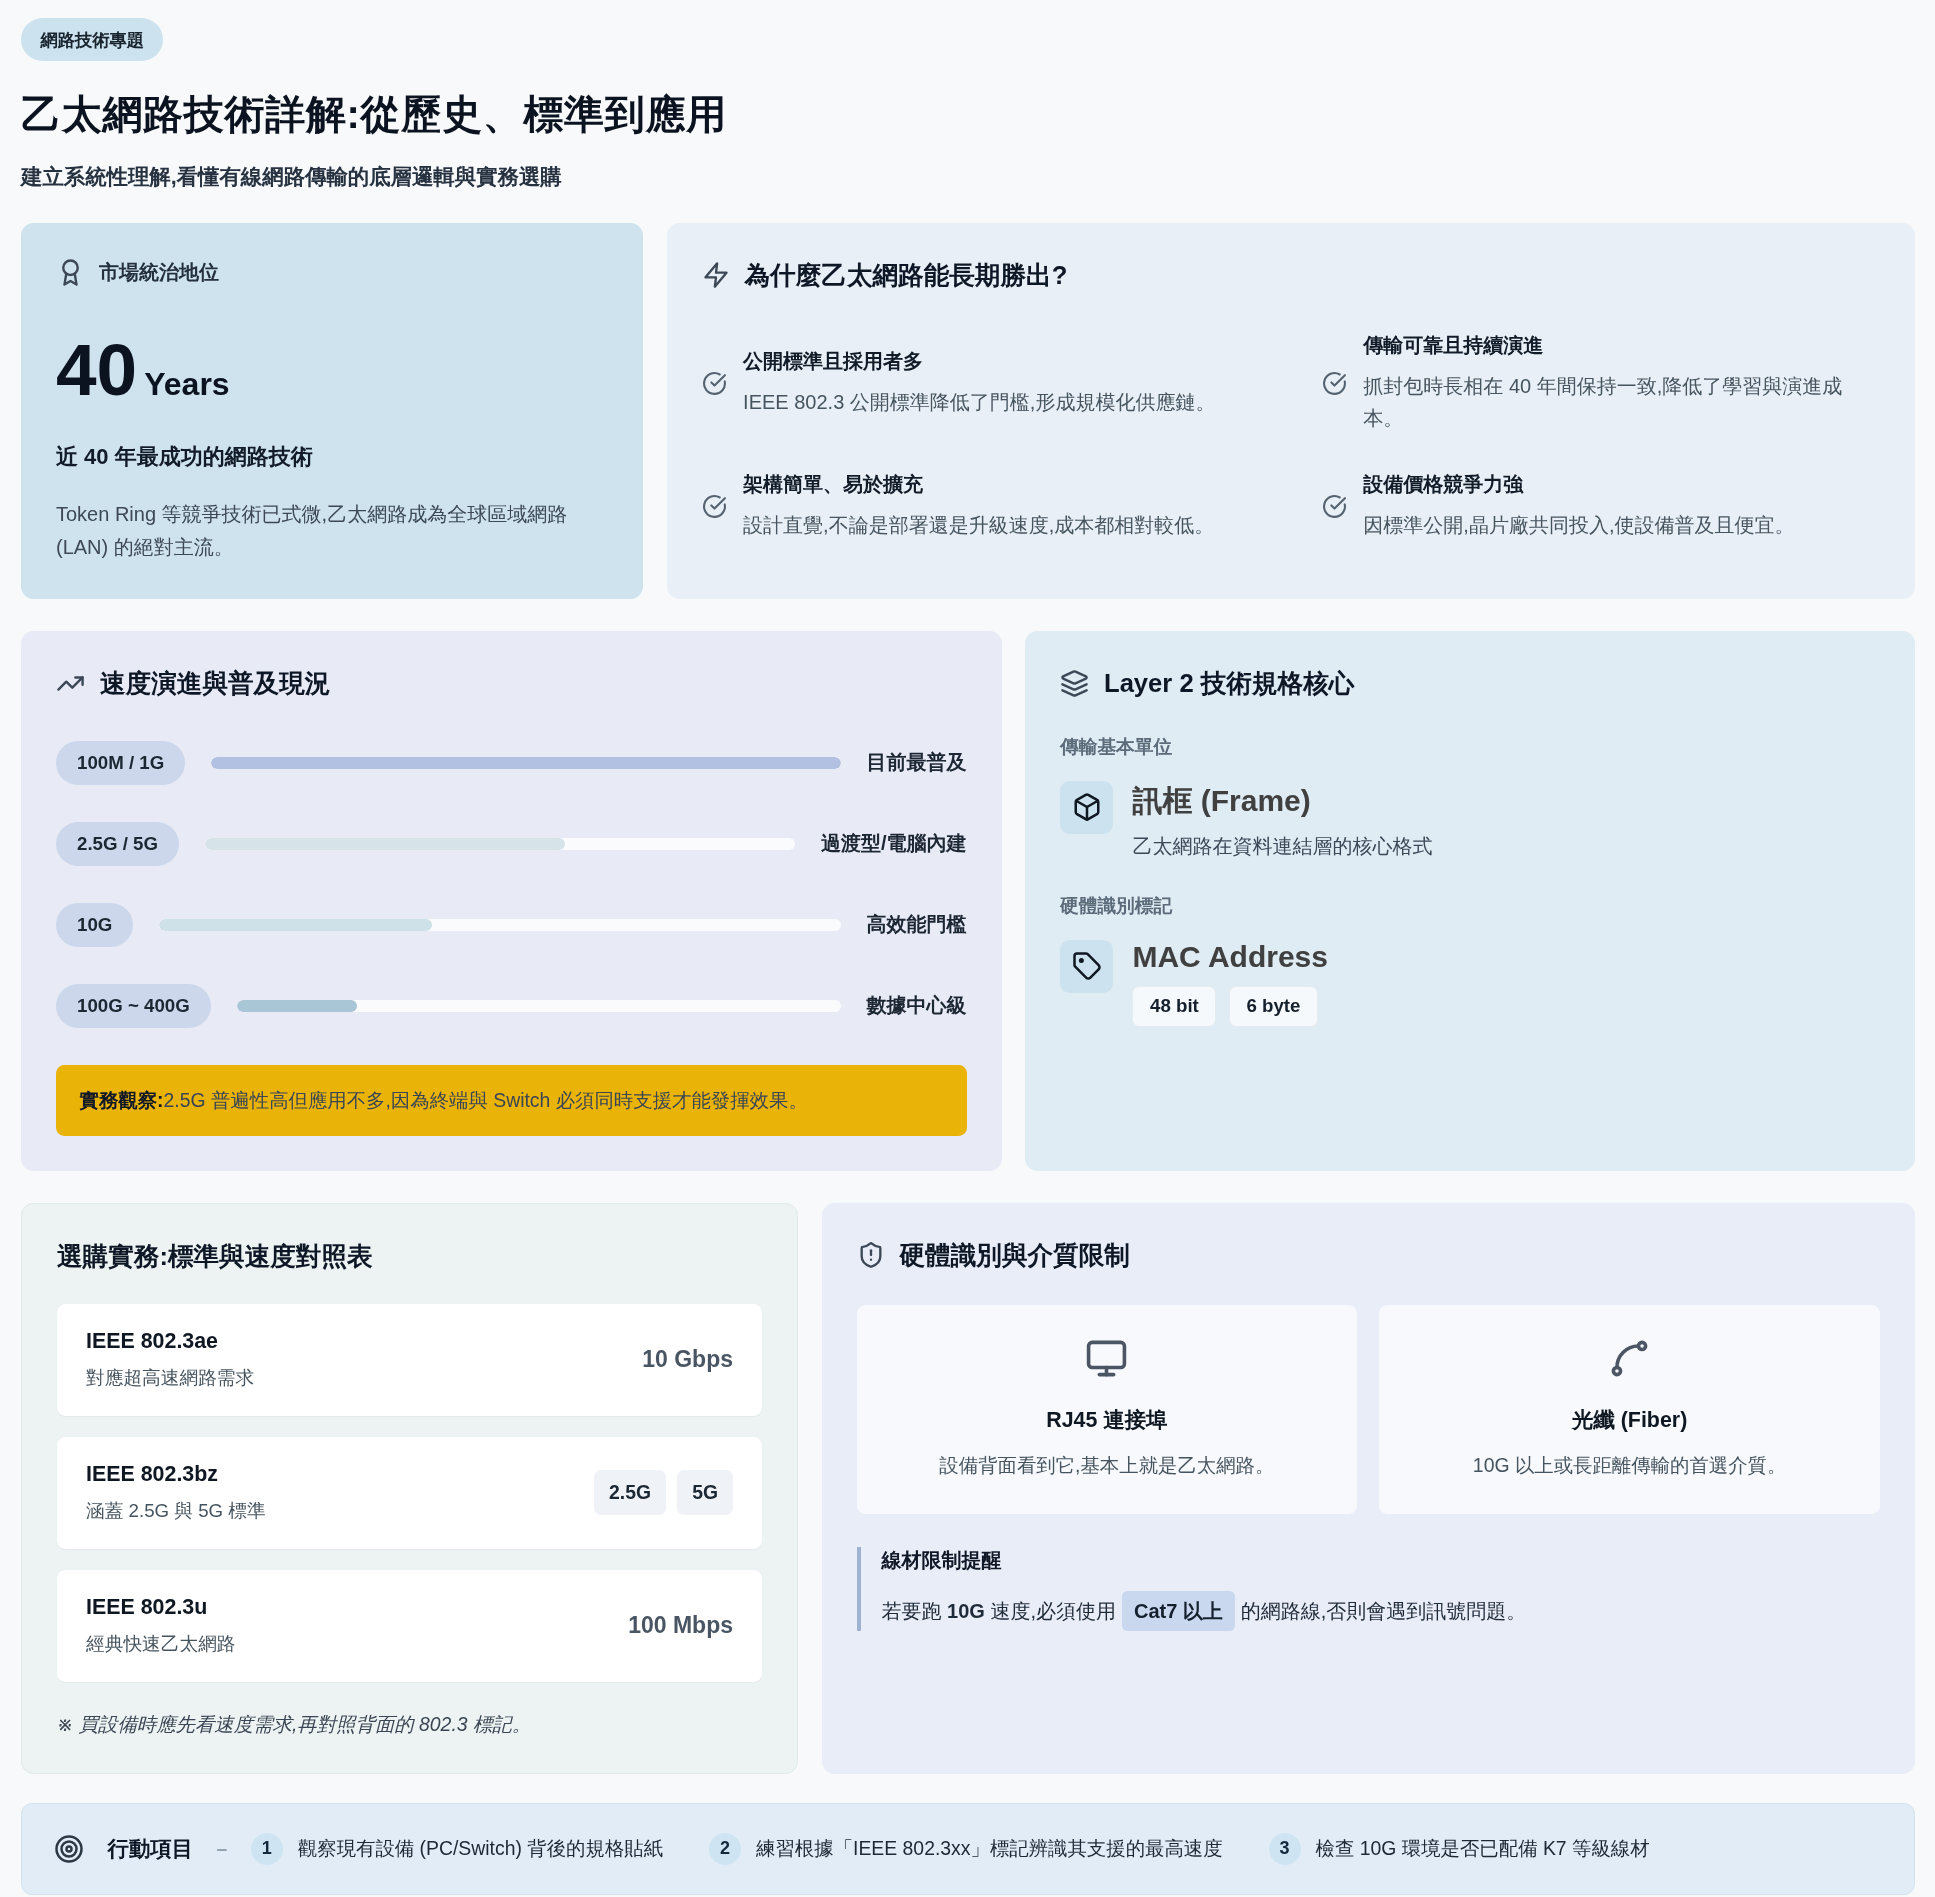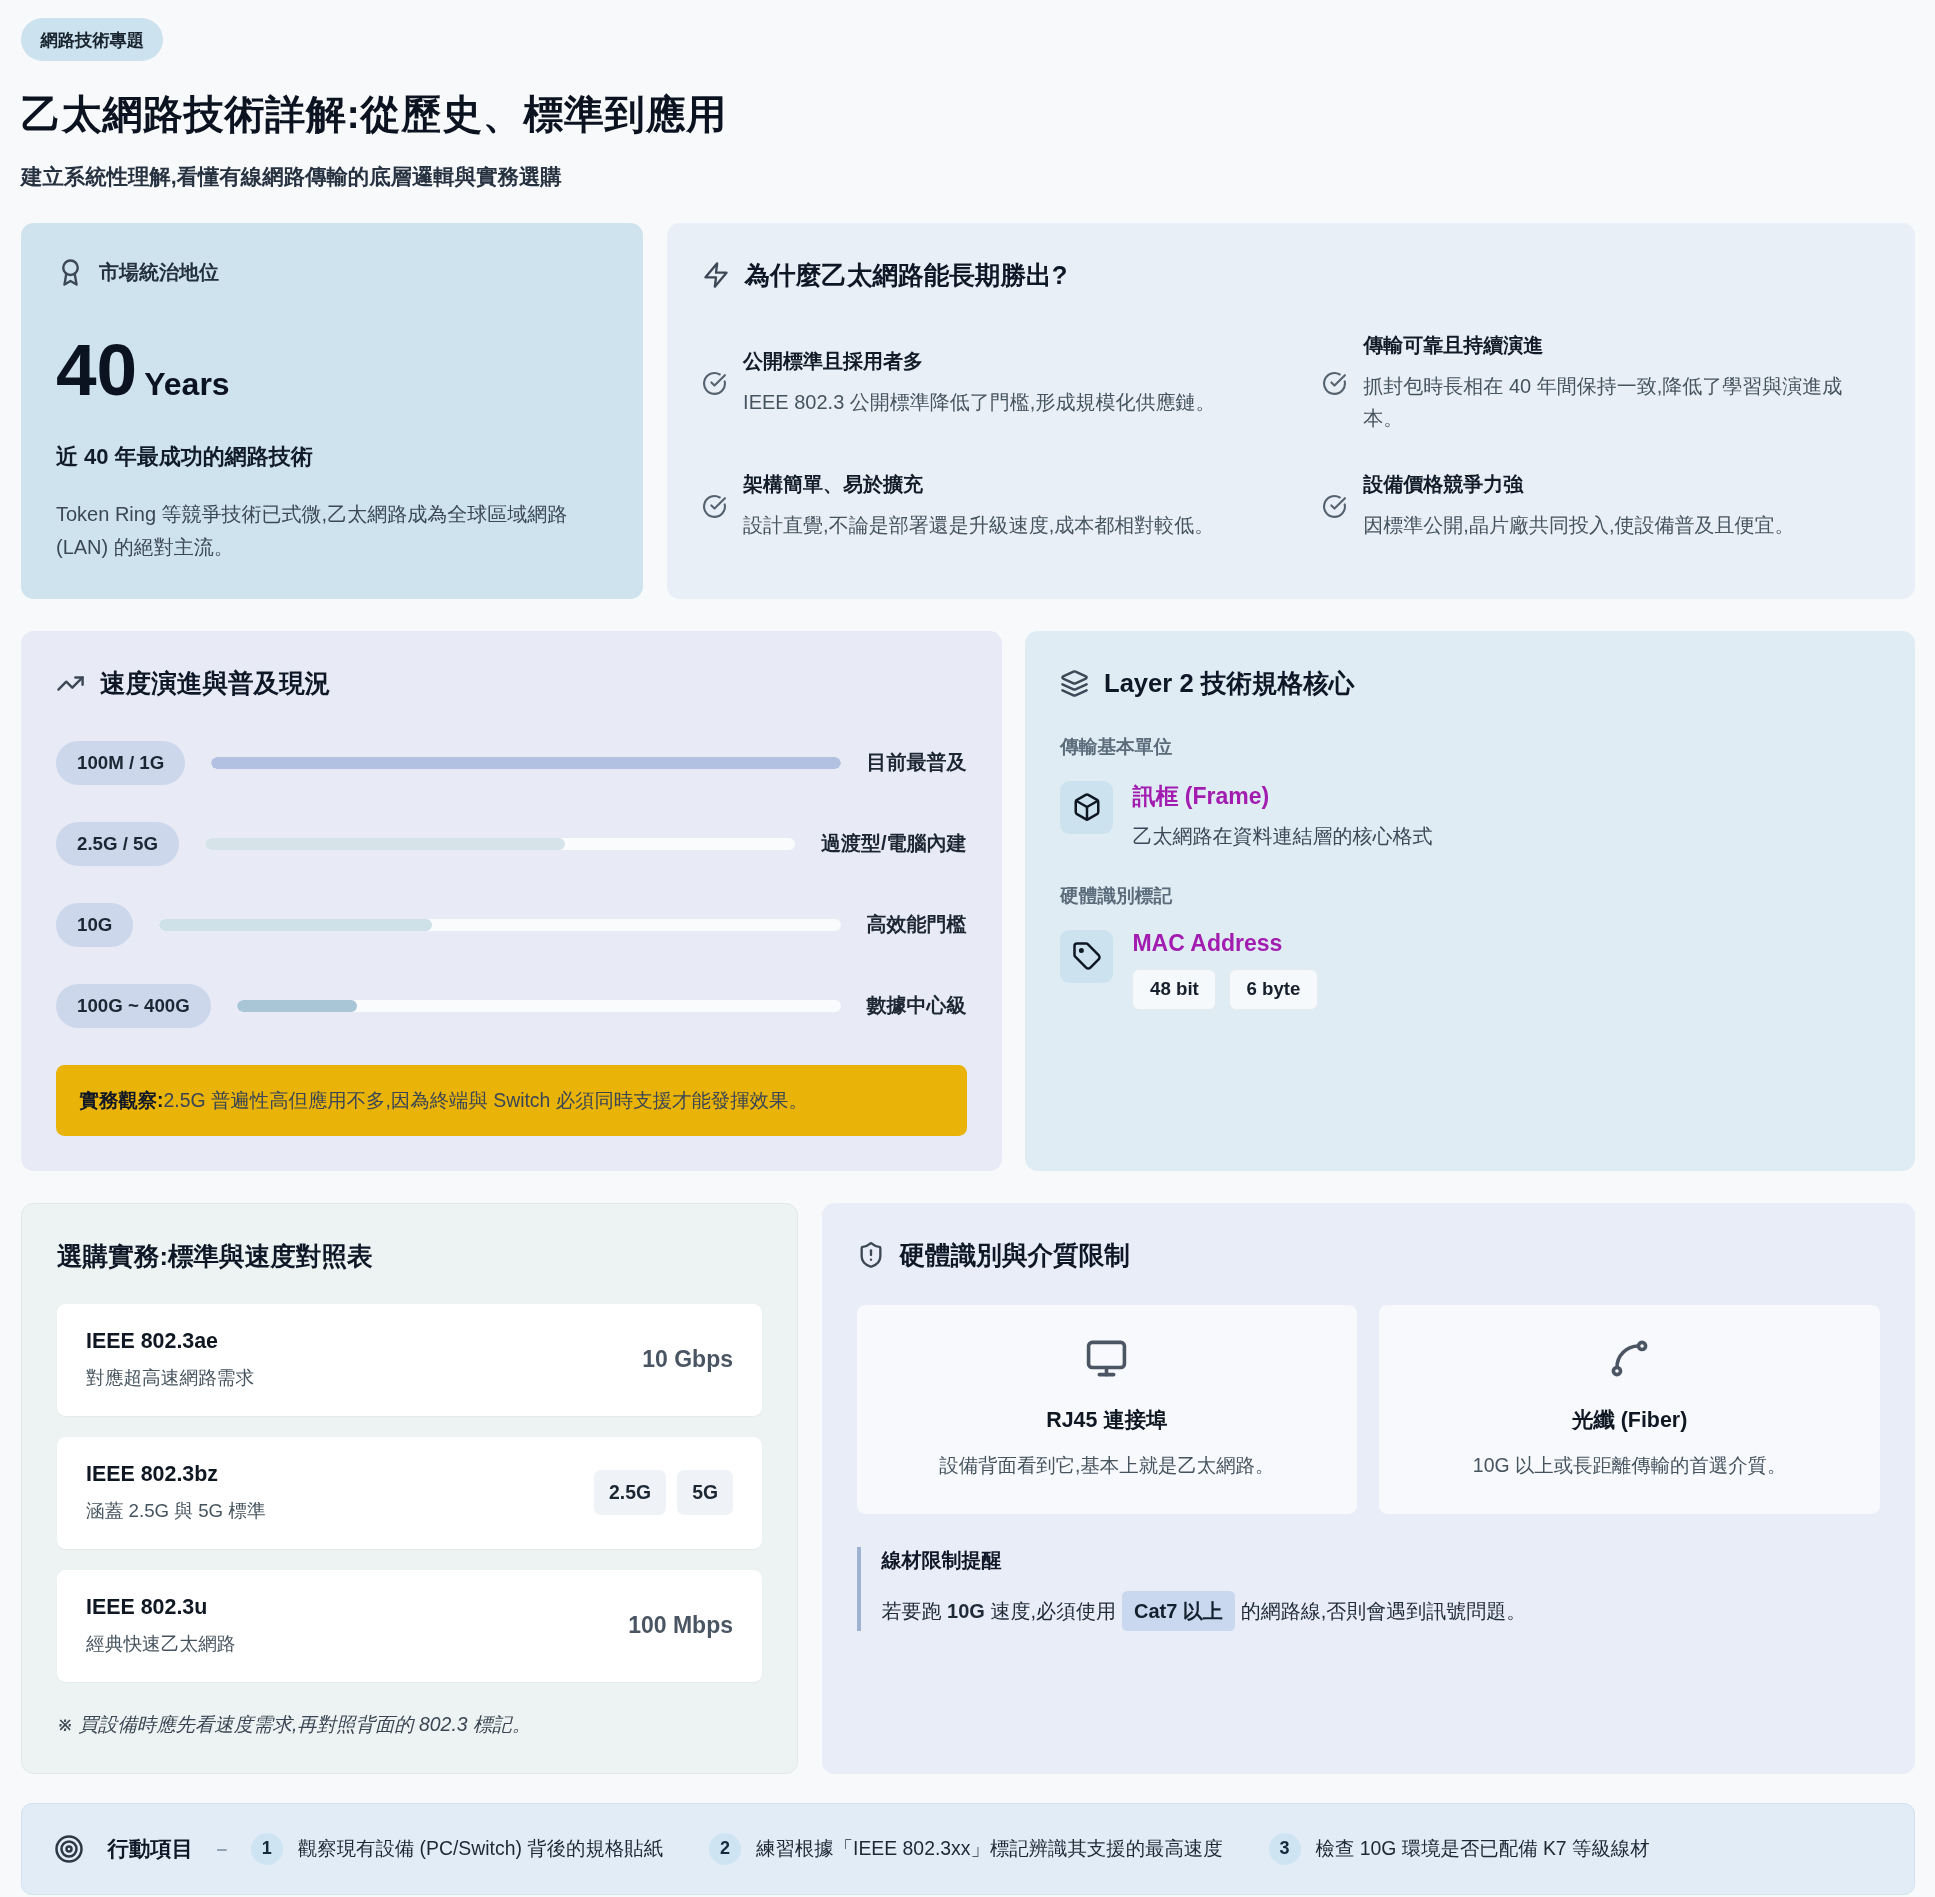--- a/index.html
+++ b/index.html
@@ -61,21 +61,21 @@
   }
   .speed-note b{ color:#101828; }
 
   .layer2-card{ background:#dfecf4; width:890px; flex:0 0 auto; }
   .l2-section-label{ font-size:18.7px; color:#5c6b7a; font-weight:600; margin-top:33px; }
   .l2-item{ display:flex; gap:19.4px; margin-top:21px; }
   .l2-tile{
     width:53px; height:53px; border-radius:9.7px; background:#cde2ef;
     display:flex; align-items:center; justify-content:center; color:#0f1722; flex:0 0 auto;
   }
-  .l2-item h4{ font-size:23px; font-weight:800; color:#a21caf; }
+  .l2-item h4{ font-size:30px; font-weight:800; color:#404040; }
   .l2-item p{ font-size:20px; color:#3c4856; margin-top:11px; }
   .l2-badges{ display:flex; gap:12.4px; margin-top:12.4px; }
   .l2-badge{
     background:#f5f9fb; border:0.7px solid #e4ebf1; border-radius:7px;
     font-size:18.7px; font-weight:700; color:#16202c; padding:8.3px 16.6px;
   }
 
   
   .standards-card{ background:#edf3f2; border:0.7px solid #e0e9e7; width:777px; flex:0 0 auto; }
   .std-rows{ margin-top:30px; display:flex; flex-direction:column; gap:21px; }

